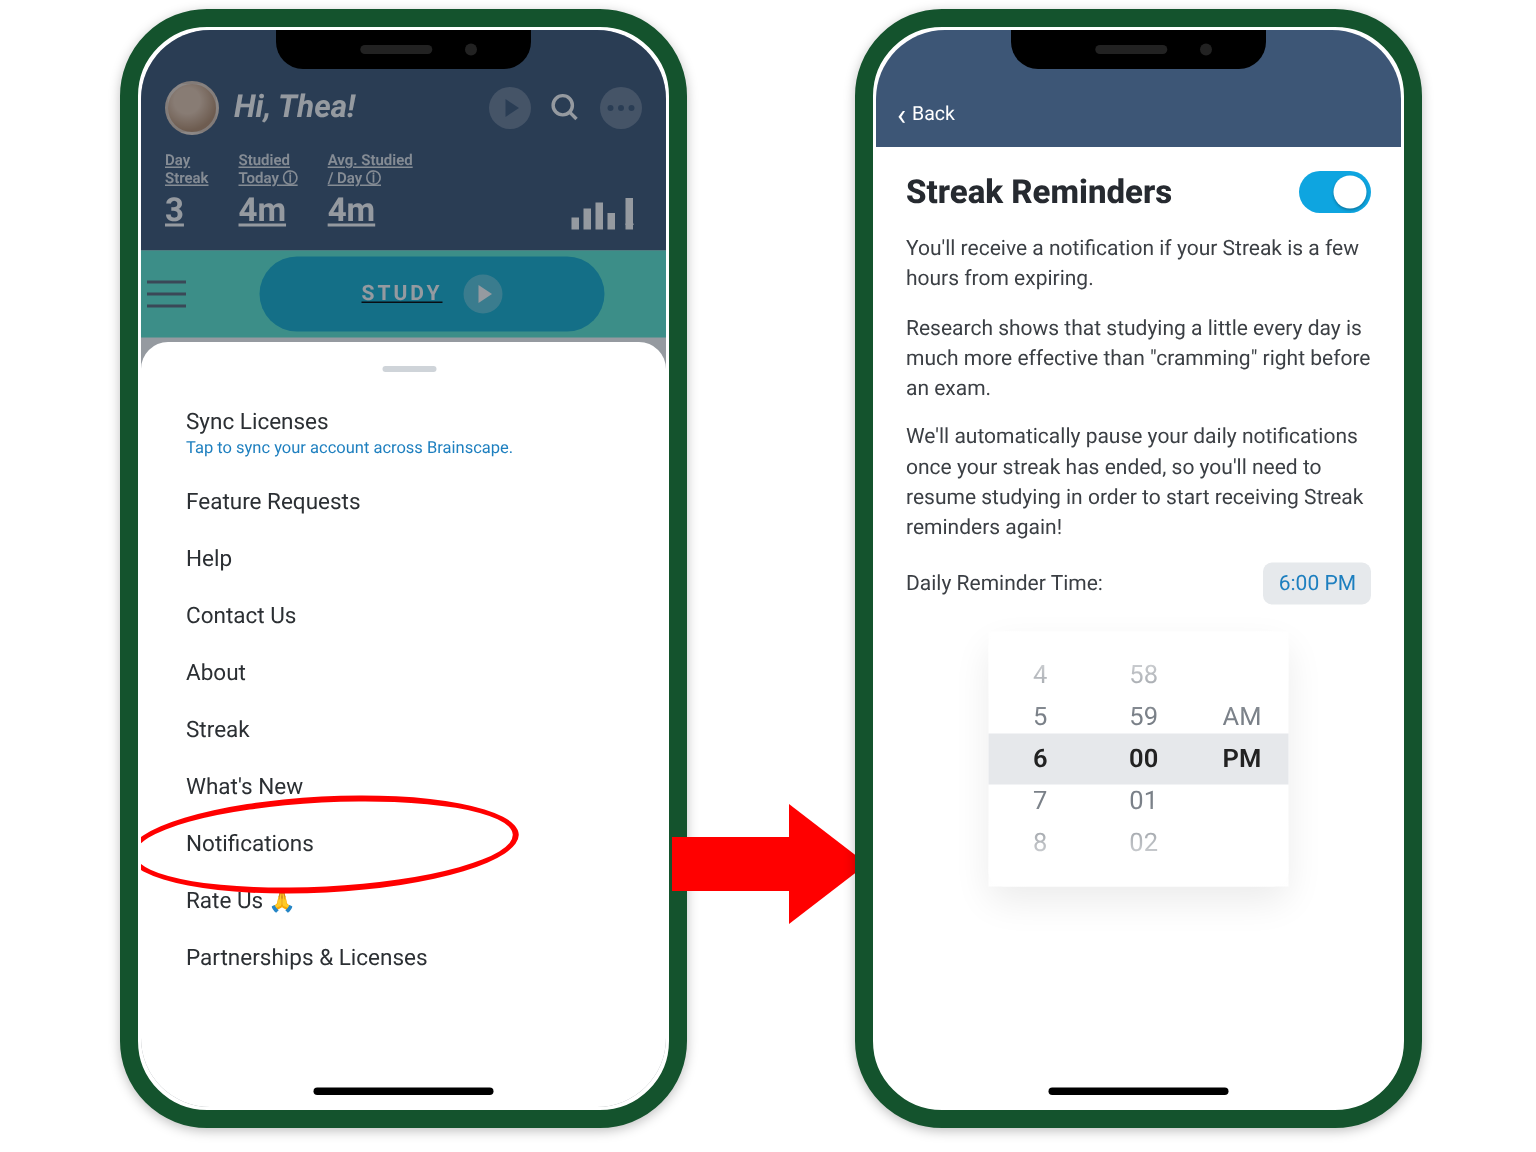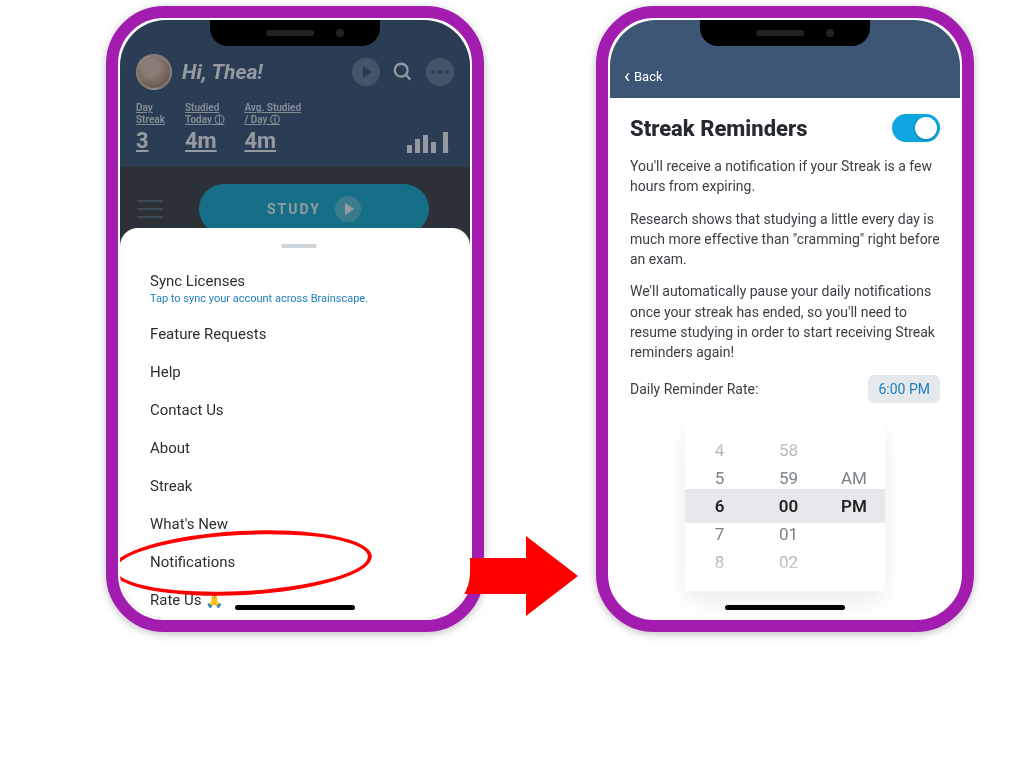--- a/index.html
+++ b/index.html
@@ -6,27 +6,26 @@
   body {
     width: 1024px; height: 768px;
     background: #ffffff;
     position: relative;
     font-family: -apple-system, "Segoe UI", Roboto, Helvetica, Arial, sans-serif;
     overflow: hidden;
   }
   
   .phone {
     position: absolute;
-    width: 378px; height: 626px;
-    border: 12px solid #a21caf;
+    width: 378px; height: 746px;
+    border: 12px solid #14532d;
     border-radius: 58px;
     background: #fff;
     overflow: hidden;
     box-shadow: 0 2px 8px rgba(0,0,0,0.25);
-    margin-left: 26px;
   }
   .phone-inner {
     position: absolute; inset: 2px;
     border-radius: 46px;
     overflow: hidden;
     background: #fff;
   }
   .notch {
     position: absolute; top: 0; left: 50%; transform: translateX(-50%);
     width: 170px; height: 26px;
@@ -55,21 +54,21 @@
   .icircle { width:28px; height:28px; border-radius:50%; background:rgba(255,255,255,0.25); display:flex; align-items:center; justify-content:center; }
   .play-tri { width:0; height:0; border-left:9px solid #3d5676; border-top:6px solid transparent; border-bottom:6px solid transparent; margin-left:2px;}
   .dots3 { display:flex; gap:3px; } .dots3 span{ width:4px; height:4px; background:#3d5676; border-radius:50%; }
   .stats-row { display:flex; gap:20px; margin-top:12px; align-items:flex-end;text-decoration:underline; }
   .stat { display:flex; flex-direction:column; }
   .stat-label { font-size:10px; font-weight:600; opacity:0.85; line-height:1.2; }
   .stat-val { font-size:22px; font-weight:700; margin-top:2px; }
   .bars-ic { margin-left:auto; display:flex; align-items:flex-end; gap:3px; padding-right:6px;}
   .bars-ic span { width:5px; background:#fff; display:inline-block; }
   .chev { color:#fff; font-size:18px; margin-left:4px; }
-  .left-body { background:#404040; padding:17px; }
+  .left-body { background:#5eead4; padding:4px;text-decoration:underline; }
   .left-toolbar { display:flex; align-items:center; gap:12px; }
   .filter-ic { width:26px; height:22px; position:relative; }
   .filter-ic::before, .filter-ic::after, .filter-ic span {
     content:""; position:absolute; left:0; right:0; height:2px; background:#5a6a7a;
   }
   .filter-ic::before{ top:2px;} .filter-ic span{ top:10px;} .filter-ic::after{ top:18px;}
   .study-pill {
     flex:1 0 auto; background:#14b1d1; color:#fff; border-radius:30px;
     padding:12px 18px; display:flex; align-items:center; justify-content:center; gap:14px;
     font-weight:700; letter-spacing:2px; font-size:14px; max-width:230px; margin:0 auto;
@@ -275,21 +274,21 @@
       <div class="streak-row">
         <div class="streak-h">Streak Reminders</div>
         <div class="toggle">
             <div class="knob"></div>
           </div>
       </div>
       <div class="para">You'll receive a notification if your Streak is a few hours from expiring.</div>
       <div class="para">Research shows that studying a little every day is much more effective than "cramming" right before an exam.</div>
       <div class="para">We'll automatically pause your daily notifications once your streak has ended, so you'll need to resume studying in order to start receiving Streak reminders again!</div>
       <div class="time-row">
-        <div>Daily Reminder Rate:</div>
+        <div>Daily Reminder Time:</div>
         <div class="time-val">6:00 PM</div>
       </div>
 
       <div class="picker">
         <div class="sel"></div>
         <div class="pcols">
           <div class="pcol">
             <span>4</span>
             <span>5</span>
             <span class="cur">6</span>

